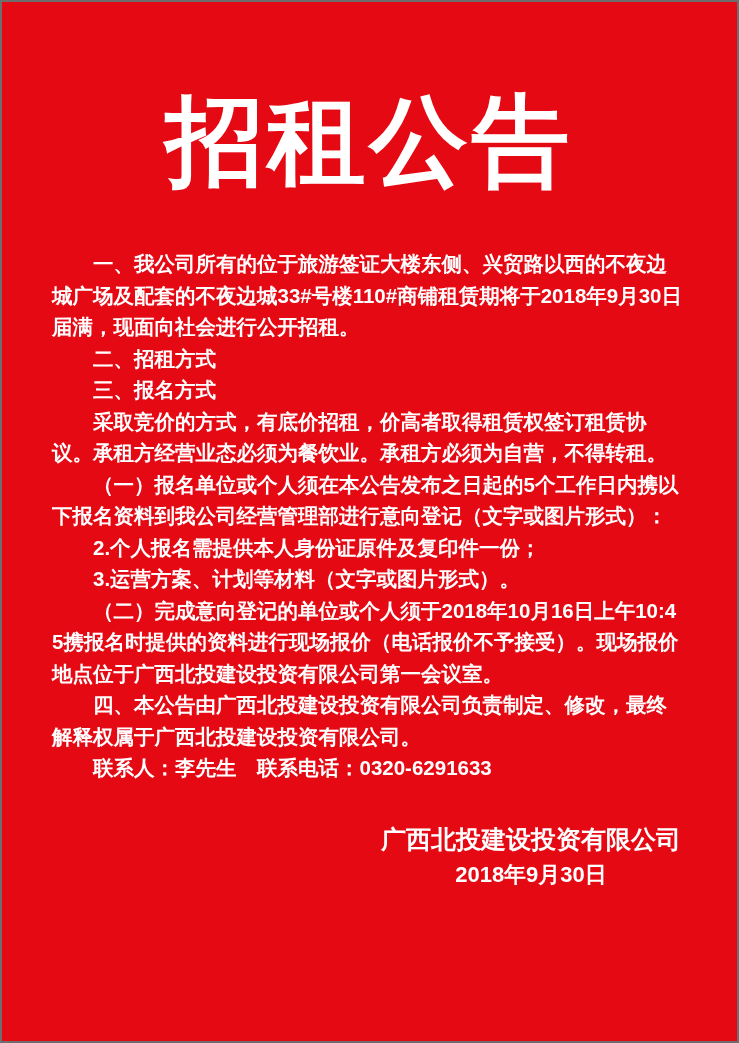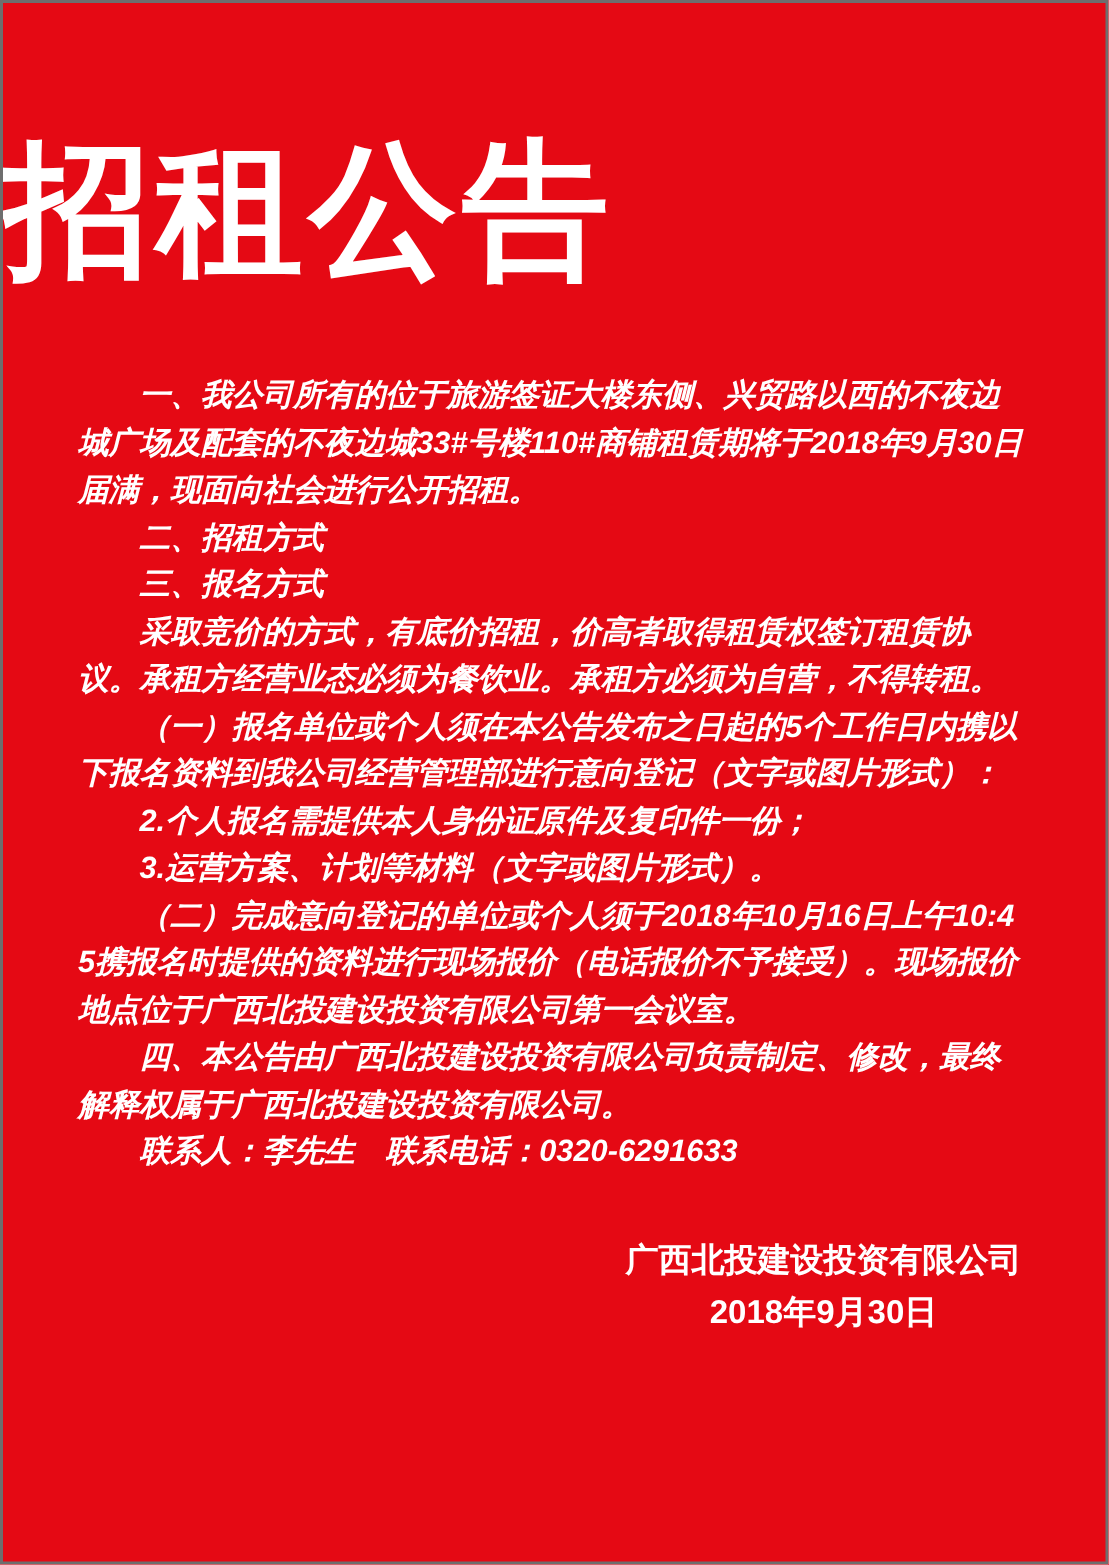--- a/index.html
+++ b/index.html
@@ -20,48 +20,48 @@
     border: 2px solid #6e6e6e;
     color: #ffffff;
     overflow: hidden;
   }
   .poster-title {
     font-family: "DejaVu Serif", "Liberation Serif", serif;
     font-weight: bold;
     font-size: 98px;
     line-height: 1.0;
     letter-spacing: 4px;
+    text-align: center;
     margin: 90px 0 58px 0;
     color: #ffffff;
   }
   .poster-body {
     padding: 0 50px;
     font-weight: bold;
     font-size: 20.5px;
     line-height: 31.5px;
-    font-style: italic;
   }
   .poster-body p {
     margin: 0;
     text-indent: 2em;
     text-align: left;
     word-break: break-all;
   }
   .signature-block {
     margin-top: 38px;
     padding-right: 56px;
     text-align: right;
     font-weight: bold;
   }
   .signature-inner {
     display: inline-block;
     text-align: center;
   }
   .signature-company {
-    font-size: 22px;
+    font-size: 25px;
     line-height: 35px;
     text-align: right;
   }
   .signature-date {
     font-size: 22px;
     line-height: 35px;
   }
 </style>
 </head>
 <body>

